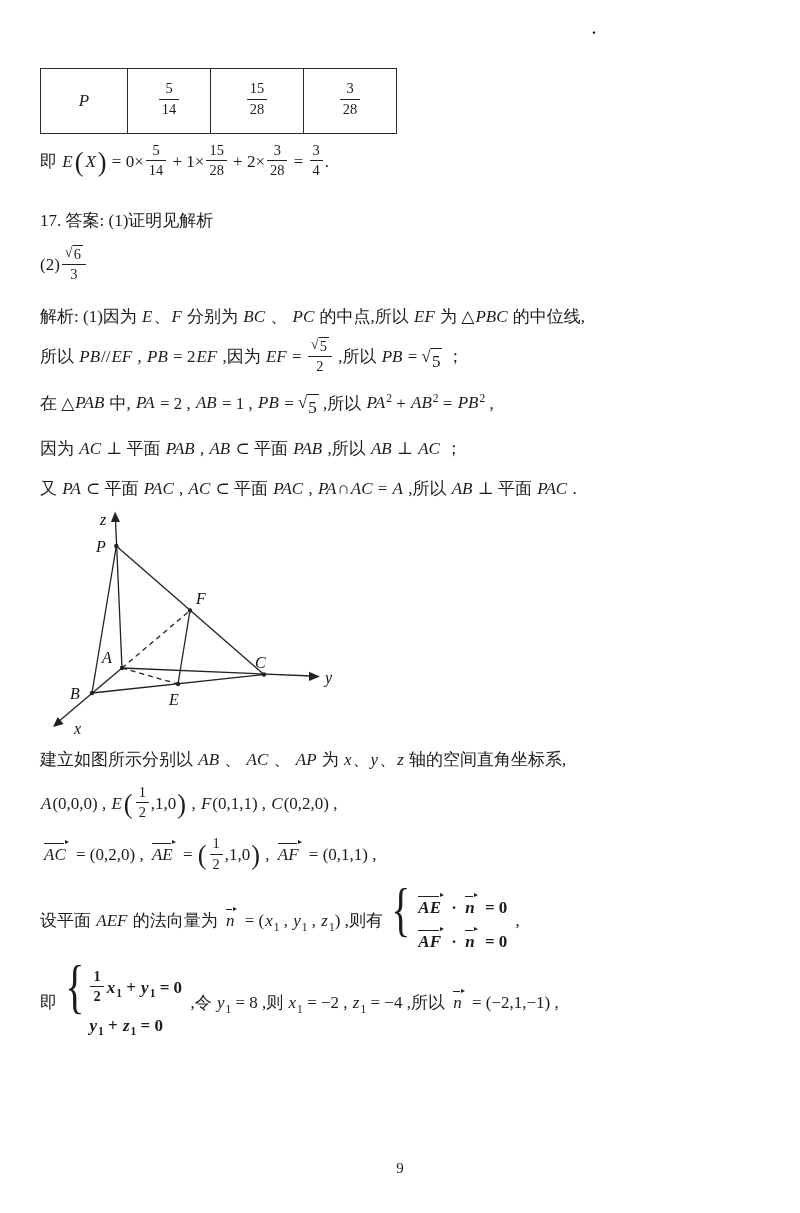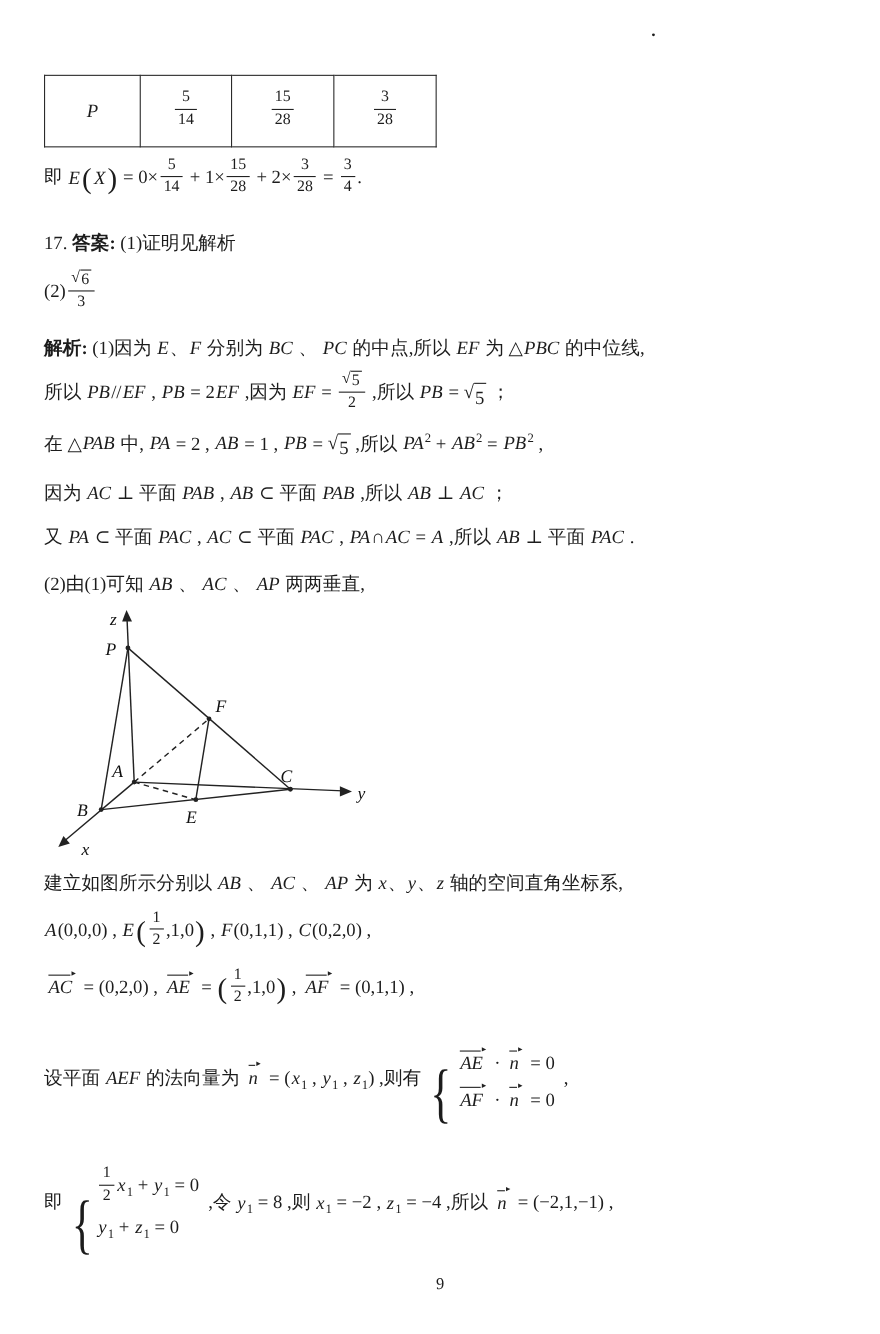--- a/index.html
+++ b/index.html
@@ -3,21 +3,21 @@
 <meta charset="utf-8">
 <style>
   html,body{margin:0;padding:0;}
   body{
     width:800px;height:1213px;background:#ffffff;color:#1c1c1c;
     font-family:"Liberation Serif","DejaVu Serif",serif;
     position:relative;overflow:hidden;
   }
   .page{padding:28px 40px 0 40px;font-size:17px;}
   .rm{font-style:normal;}
-  .bold{font-weight:bold;}
+  .bold{font-weight:normal;}
   .it{font-style:italic;padding:0 1px;}
   sup,sub{font-size:0.68em;}
   .line{margin-top:12px;line-height:1.55;}
 
   table.prob-table{border-collapse:collapse;margin-top:40px;}
   .prob-table td{border:1.3px solid #2b2b2b;text-align:center;vertical-align:middle;height:62px;font-size:17px;}
   .prob-table td.c0{width:84px;}
   .prob-table td.c1{width:80px;}
   .prob-table td.c2{width:90px;}
   .prob-table td.c3{width:90px;}
@@ -29,21 +29,21 @@
   .sqrt{display:inline-flex;white-space:nowrap;vertical-align:baseline;}
   .sqrt::before{content:"√";line-height:1.05;}
   .sqrt .rad{border-top:1.2px solid #222;padding:0 2px 0 1px;}
 
   .vec{position:relative;display:inline-block;font-style:italic;margin:0 3px;padding:6px 3px 0 1px;line-height:1.1;}
   .vec::before{content:"";position:absolute;top:3px;left:1px;right:5px;border-top:1.2px solid #222;}
   .vec::after{content:"";position:absolute;top:0.2px;right:0;width:0;height:0;border-style:solid;border-width:2.8px 0 2.8px 4.5px;border-color:transparent transparent transparent #222;}
 
   .bigp{font-size:155%;vertical-align:middle;line-height:0;padding:0 1px;font-weight:300;}
 
-  .cases{display:inline-flex;align-items:flex-end;vertical-align:middle;margin:16px 4px;}
+  .cases{display:inline-flex;align-items:flex-start;vertical-align:middle;margin:0 4px;font-weight:bold;}
   .cases::before{content:"{";font-size:235%;transform:scaleY(1.5);line-height:0.8;margin-right:4px;font-weight:300;display:inline-block;}
   .cases .rows{display:inline-flex;flex-direction:column;row-gap:8px;}
   .cases .crow{display:block;text-align:left;line-height:1.2;}
 
   svg.diagram{display:block;margin:6px 0 0 2px;}
   svg text{font-family:"Liberation Serif","DejaVu Serif",serif;font-style:italic;font-size:16px;fill:#111;}
 
   .pageno{position:absolute;left:0;right:0;bottom:36px;text-align:center;font-size:15px;}
   .stray-dot{position:absolute;left:592px;top:20px;font-weight:bold;font-size:16px;}
 </style>
@@ -83,21 +83,20 @@
 
   <div class="line" style="margin-top:12px"><span class="rm">在 △</span><span class="it">PAB</span><span class="rm"> 中, </span><span class="it">PA</span><span class="rm"> = 2 , </span><span class="it">AB</span><span class="rm"> = 1 , </span><span class="it">PB</span><span class="rm"> = </span><span class="sqrt">
         <span class="rad"><span class="rm">5</span></span>
       </span><span class="rm"> ,所以 </span><span class="it">PA</span><sup class="sp">2</sup><span class="rm"> + </span><span class="it">AB</span><sup class="sp">2</sup><span class="rm"> = </span><span class="it">PB</span><sup class="sp">2</sup><span class="rm"> ,</span></div>
 
 
   <div class="line" style="margin-top:14px"><span class="rm">因为 </span><span class="it">AC</span><span class="rm"> ⊥ 平面 </span><span class="it">PAB</span><span class="rm"> , </span><span class="it">AB</span><span class="rm"> ⊂ 平面 </span><span class="it">PAB</span><span class="rm"> ,所以 </span><span class="it">AB</span><span class="rm"> ⊥ </span><span class="it">AC</span><span class="rm"> ；</span></div>
 
   <div class="line" style="margin-top:14px"><span class="rm">又 </span><span class="it">PA</span><span class="rm"> ⊂ 平面 </span><span class="it">PAC</span><span class="rm"> , </span><span class="it">AC</span><span class="rm"> ⊂ 平面 </span><span class="it">PAC</span><span class="rm"> , </span><span class="it">PA</span><span class="rm">∩</span><span class="it">AC</span><span class="rm"> = </span><span class="it">A</span><span class="rm"> ,所以 </span><span class="it">AB</span><span class="rm"> ⊥ 平面 </span><span class="it">PAC</span><span class="rm"> .</span></div>
 
-  <div class="line" style="margin-top:16px"><span class="rm">(2)由(1)可知 </span><span class="it">AB</span><span class="rm"> 、 </span><span class="it">AC</span><span class="rm"> 、 </span><span class="it">AP</span><span class="rm"> 两两垂直,</span></div>
 
   <svg class="diagram" width="330" height="235" viewBox="0 0 330 235">
     <g stroke="#222" stroke-width="1.3" fill="none">
       <line x1="80" y1="160" x2="73.5" y2="12"></line>
       <line x1="80" y1="160" x2="270" y2="168"></line>
       <line x1="80" y1="160" x2="16" y2="214"></line>
       <line x1="74.3" y1="38" x2="50" y2="185"></line>
       <line x1="74.3" y1="38" x2="222" y2="166.5"></line>
       <line x1="50" y1="185" x2="222" y2="166.5"></line>
       <line x1="148" y1="102.5" x2="136" y2="176"></line>

